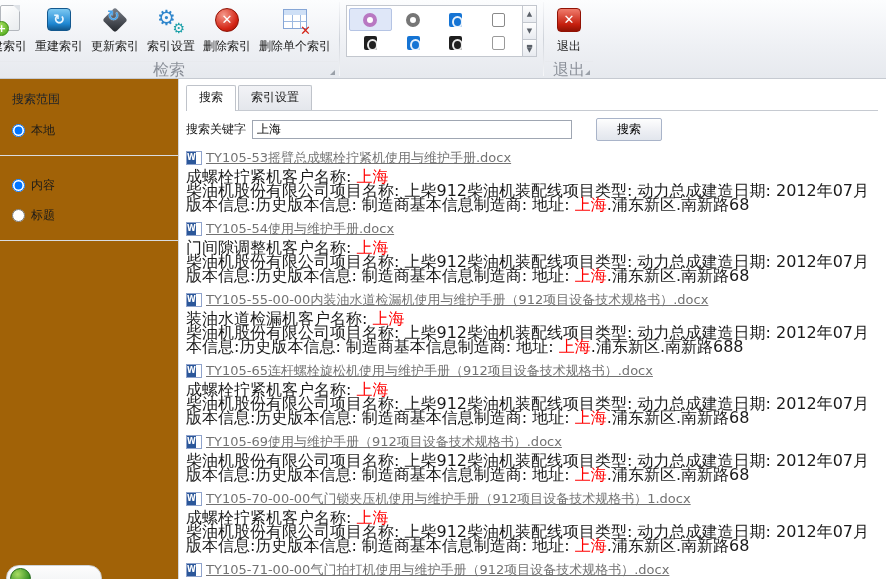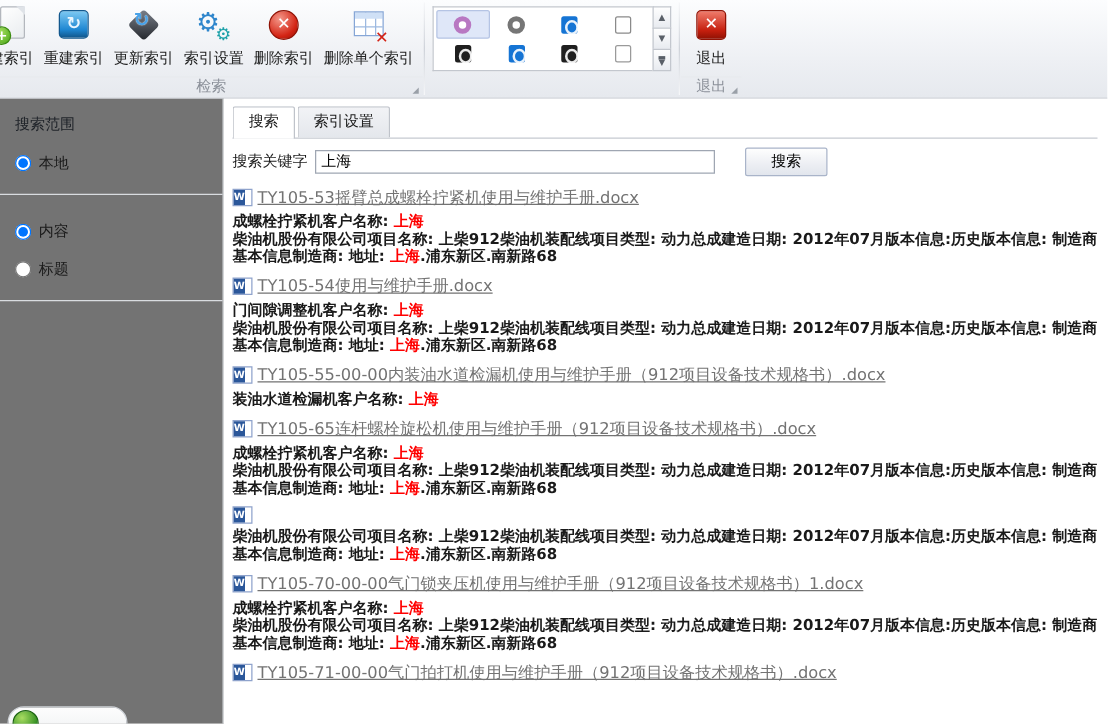--- a/index.html
+++ b/index.html
@@ -3,21 +3,21 @@
 <meta charset="utf-8">
 <style>
   * { box-sizing: border-box; margin: 0; padding: 0; }
   html, body { width: 886px; height: 579px; overflow: hidden; }
   body { font-family: "DejaVu Sans", "Liberation Sans", sans-serif; font-size: 12px; background: #fff; color: #1a1a1a; position: relative; }
 
   
   .ribbon { height: 79px; background: linear-gradient(#fcfdfe, #eef0f4 60%, #e6e9ee); border-bottom: 1px solid #c6cad1; display: flex; align-items: stretch; }
   .rgroup { display: flex; flex-direction: column; position: relative; }
   .rgroup-content { flex: 1; display: flex; align-items: flex-start; padding: 2px 3px 0 3px; }
-  .rgroup-footer { height: 17px; text-align: center; color: #8b9099; font-size: 12px; line-height: 15px; position: relative; border-top: 1px solid #e8eaee; }
+  .rgroup-footer { height: 17px; text-align: center; color: #8b9099; font-size: 16px; line-height: 15px; position: relative; border-top: 1px solid #e8eaee; }
   .launcher { position: absolute; right: 3px; bottom: 3px; width: 0; height: 0; border-left: 5px solid transparent; border-bottom: 5px solid #9aa0a8; }
   .gsep { width: 1px; background: linear-gradient(#f6f7f9, #cfd3da, #f6f7f9); margin: 2px 1px; }
 
   .rbtn { display: flex; flex-direction: column; align-items: center; padding: 2px 4px; border-radius: 2px; cursor: default; }
   .rbtn-label { font-size: 12px; white-space: nowrap; margin-top: 2px; color: #222; }
   .rbtn-cut { margin-left: -16px; }
   .ico { width: 34px; height: 32px; position: relative; }
 
   
   .ic-page { position: absolute; left: 8px; top: 1px; width: 20px; height: 26px; background: linear-gradient(145deg,#ffffff,#e9ecef); border: 1px solid #b3b7bd; border-radius: 2px; }
@@ -47,21 +47,21 @@
   .skin-ring { width: 14px; height: 14px; border-radius: 50%; border: 4px solid #888; background: #fff; }
   .skin-logo { width: 13px; height: 14px; border-radius: 2px; position: relative; }
   .skin-logo::after { content: ""; position: absolute; left: 3px; top: 3px; width: 7px; height: 8px; border-radius: 50%; border: 2px solid rgba(255,255,255,.9); }
   .skin-logo-outline { width: 13px; height: 14px; border-radius: 2px; border: 1px solid #999; background: #fff; }
   .gal-arrows { width: 15px; display: flex; flex-direction: column; }
   .gal-btn { flex: 1; border: 1px solid #c3c7ce; border-bottom: none; background: linear-gradient(#fefefe, #e8ebf0); font-size: 7px; color: #5a6068; display: flex; align-items: center; justify-content: center; }
   .gal-btn:last-child { border-bottom: 1px solid #c3c7ce; flex-direction: column; line-height: 4px; }
 
   
   .content { display: flex; height: 500px; }
-  .sidebar { width: 189px; background: #737373; border-right: 1px solid #d4d7dc; padding-top: 4px; }
+  .sidebar { width: 189px; background: #a16207; border-right: 1px solid #d4d7dc; padding-top: 4px; }
   .side-section { border-bottom: 1px solid #d9dce0; padding: 8px 12px 16px 12px; }
   .side-title { margin-bottom: 14px; color: #20242a; }
   .radio-row { display: flex; align-items: center; gap: 6px; margin-top: 13px; }
   .radio-row input { width: 13px; height: 13px; }
 
   .main { flex: 1; background: #fff; padding: 6px 0 0 7px; position: relative; }
   .tabs { display: flex; gap: 2px; position: relative; z-index: 2; }
   .tab { padding: 3px 12px 4px; border: 1px solid #bfc3ca; border-bottom: none; background: linear-gradient(#f2f3f6, #e4e7ec); border-radius: 2px 2px 0 0; cursor: default; }
   .tab.active { background: #fff; margin-bottom: -1px; padding-bottom: 5px; }
   .panel { border-top: 1px solid #c6cad1; margin-right: 8px; padding-top: 7px; }
@@ -70,21 +70,21 @@
   .search-input { width: 320px; height: 19px; border: 1px solid #9fa6b2; padding: 1px 4px; font-size: 12px; font-family: inherit; }
   .btn { border: 1px solid #a9b4c9; background: linear-gradient(#fefefe, #eceef3 60%, #e2e6ed); padding: 2px 14px; border-radius: 2px; font-size: 12px; font-family: inherit; cursor: default; }
   .search-btn { margin-left: 18px; padding: 2px 20px; }
 
   .results { margin-top: 2px; }
   .result { margin-bottom: 3px; }
   .result-title-row { display: flex; align-items: center; gap: 4px; margin: 8px 0 3px; }
   .doc-icon { width: 16px; height: 14px; border: 1px solid #8fa3cc; background: #fff; display: inline-flex; flex: none; }
   .doc-icon .doc-w { width: 9px; height: 100%; background: #2b579a; color: #fff; font-size: 8px; font-weight: bold; text-align: center; line-height: 12px; }
   .result-link { color: #737373; text-decoration: underline; font-size: 13px; font-weight: 500; }
-  .result-details { font-size: 12px; line-height: 14px; width: 692px; word-break: break-all; font-weight: bold; }
+  .result-details { font-size: 16px; line-height: 14px; width: 692px; word-break: break-all; }
   .hl { color: #ff0000; }
 
   .peek { position: absolute; left: 6px; bottom: -12px; width: 96px; height: 26px; background: linear-gradient(#fdfdfd,#eef0f2); border: 1px solid #cfd3d8; border-radius: 13px; z-index: 5; }
   .peek-ball { position: absolute; left: 3px; top: 2px; width: 21px; height: 21px; border-radius: 50%; background: radial-gradient(circle at 35% 28%, #a8dc62, #2e8b1f 70%, #1d6412); border: 1px solid #1d6412; }
 </style>
 </head>
 <body>
 
 <div class="ribbon">
   <div class="rgroup">
@@ -259,20 +259,21 @@
 
   <div class="result">
     <div class="result-title-row">
       <span class="doc-icon">
                 <span class="doc-w">W</span>
               </span>
       <a class="result-link" href="#">TY105-55-00-00内装油水道检漏机使用与维护手册（912项目设备技术规格书）.docx</a>
     </div>
     <div class="result-details">
       <div class="lead-line"><span>装油水道检漏机客户名称: </span><span class="hl">上海</span></div>
+      <div class="para"><span>柴油机股份有限公司项目名称: 上柴912柴油机装配线项目类型: 动力总成建造日期: 2012年07月本信息:历史版本信息: 制造商基本信息制造商: 地址: </span><span class="hl">上海</span><span>.浦东新区.南新路688</span></div>
     </div>
   </div>
 
   <div class="result">
     <div class="result-title-row">
       <span class="doc-icon">
                 <span class="doc-w">W</span>
               </span>
       <a class="result-link" href="#">TY105-65连杆螺栓旋松机使用与维护手册（912项目设备技术规格书）.docx</a>
     </div>
@@ -280,20 +281,21 @@
       <div class="lead-line"><span>成螺栓拧紧机客户名称: </span><span class="hl">上海</span></div>
       <div class="para"><span>柴油机股份有限公司项目名称: 上柴912柴油机装配线项目类型: 动力总成建造日期: 2012年07月版本信息:历史版本信息: 制造商基本信息制造商: 地址: </span><span class="hl">上海</span><span>.浦东新区.南新路68</span></div>
     </div>
   </div>
 
   <div class="result">
     <div class="result-title-row">
       <span class="doc-icon">
                 <span class="doc-w">W</span>
               </span>
+      <a class="result-link" href="#">TY105-69使用与维护手册（912项目设备技术规格书）.docx</a>
     </div>
     <div class="result-details">
       <div class="para"><span>柴油机股份有限公司项目名称: 上柴912柴油机装配线项目类型: 动力总成建造日期: 2012年07月版本信息:历史版本信息: 制造商基本信息制造商: 地址: </span><span class="hl">上海</span><span>.浦东新区.南新路68</span></div>
     </div>
   </div>
 
   <div class="result">
     <div class="result-title-row">
       <span class="doc-icon">
                 <span class="doc-w">W</span>

